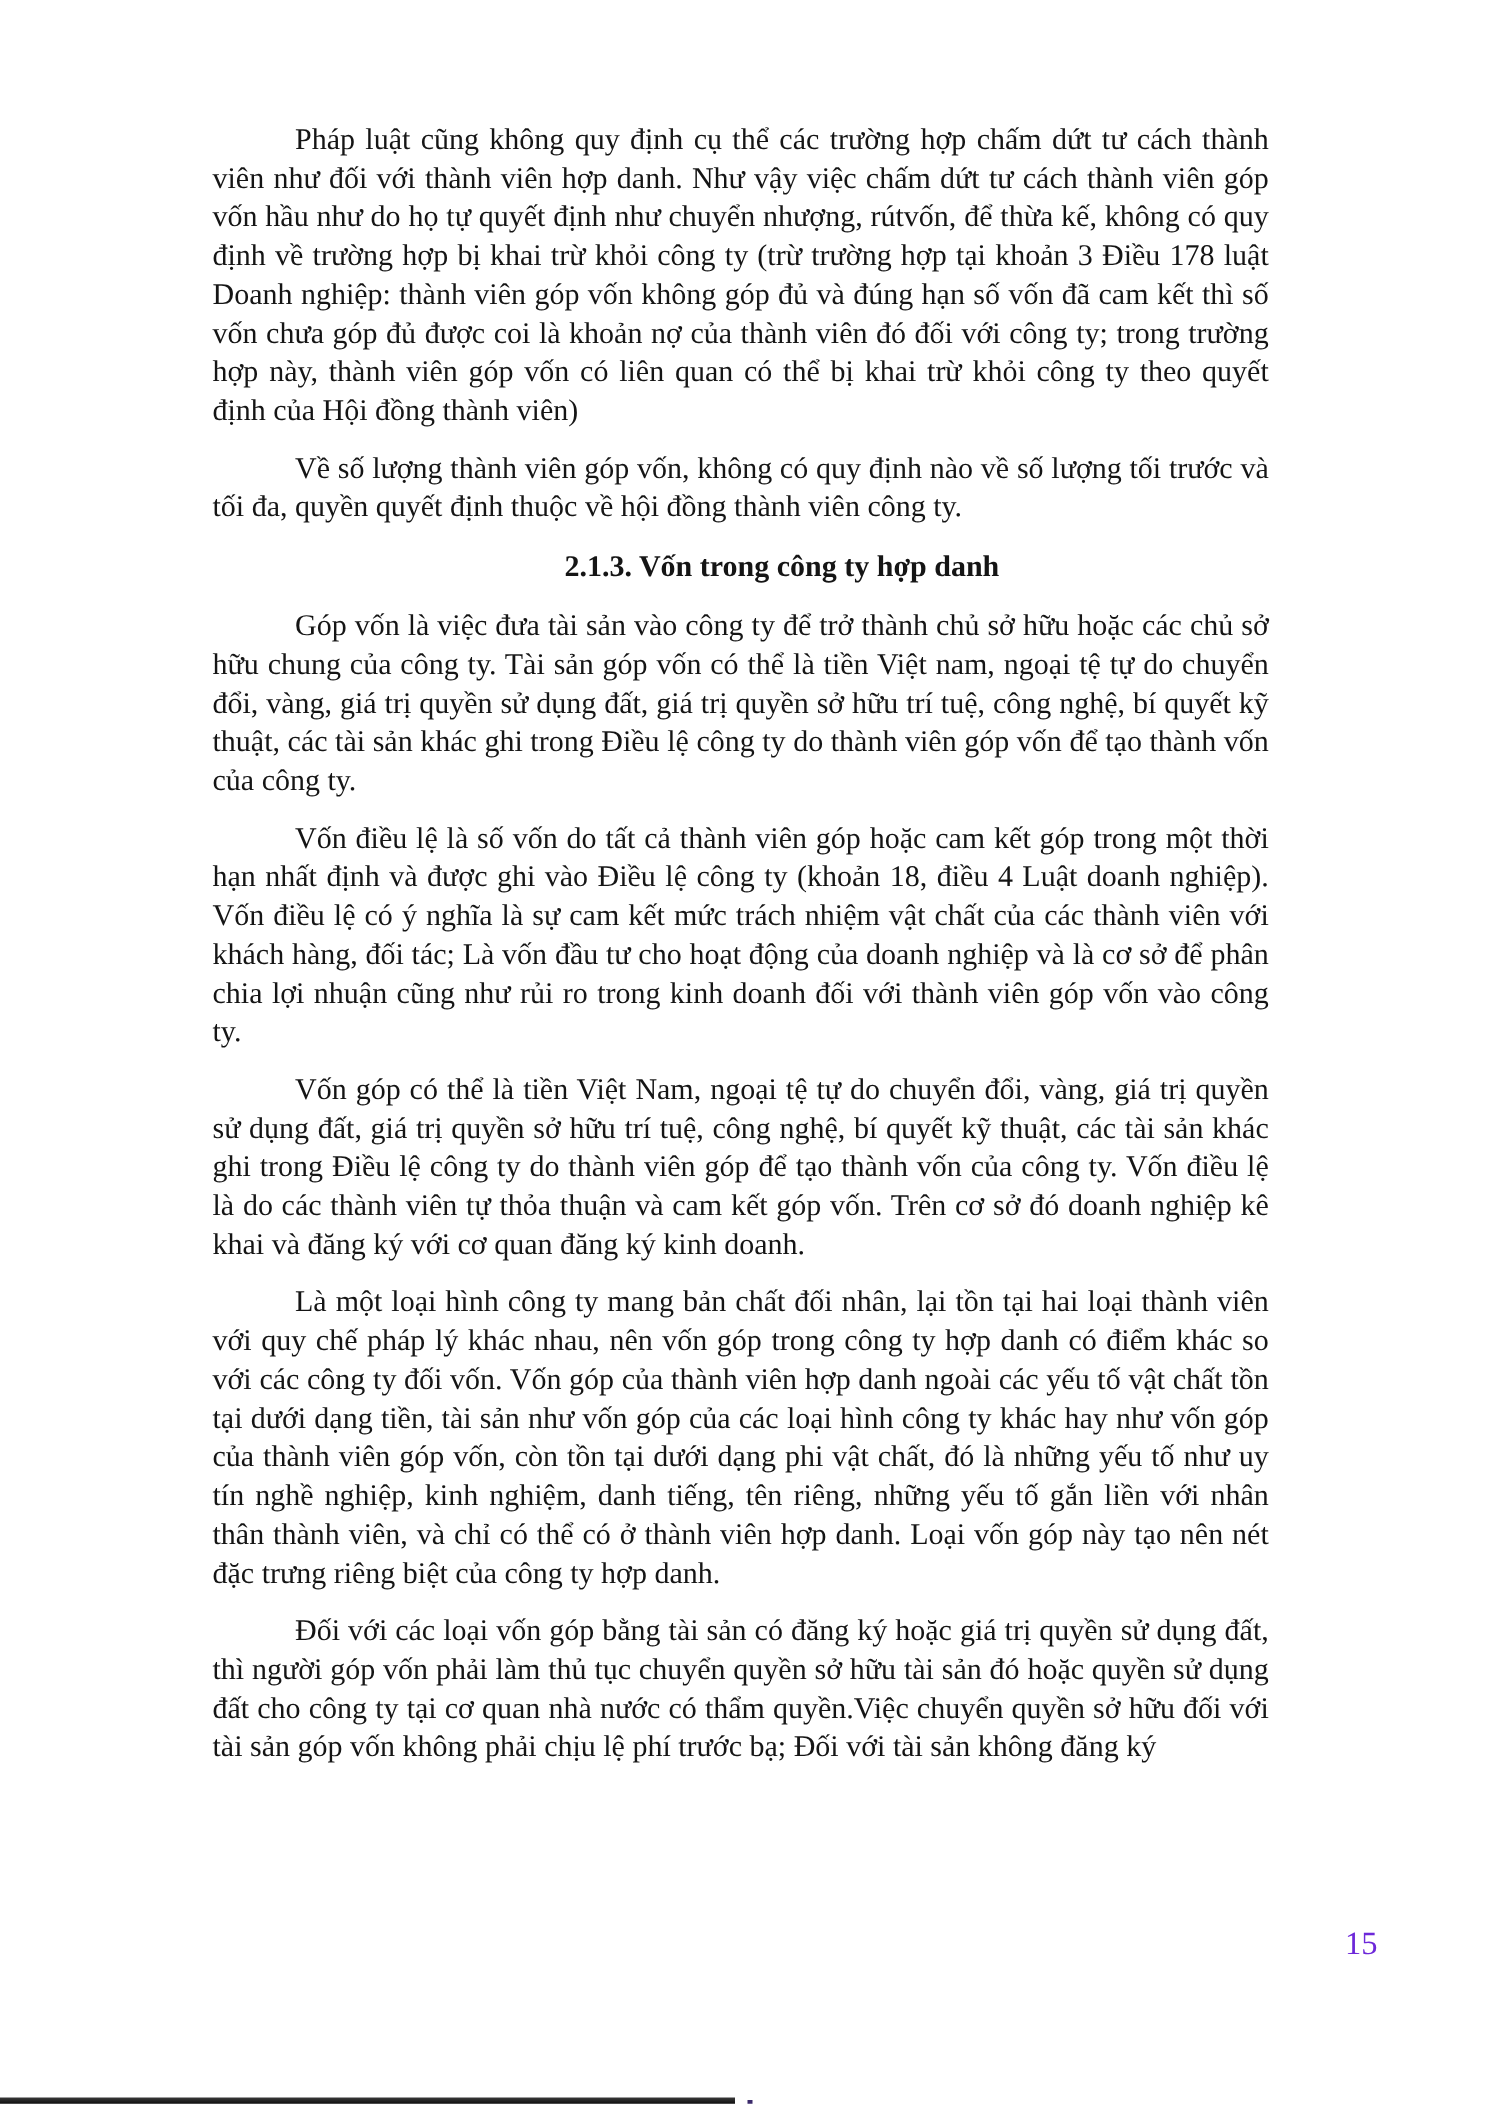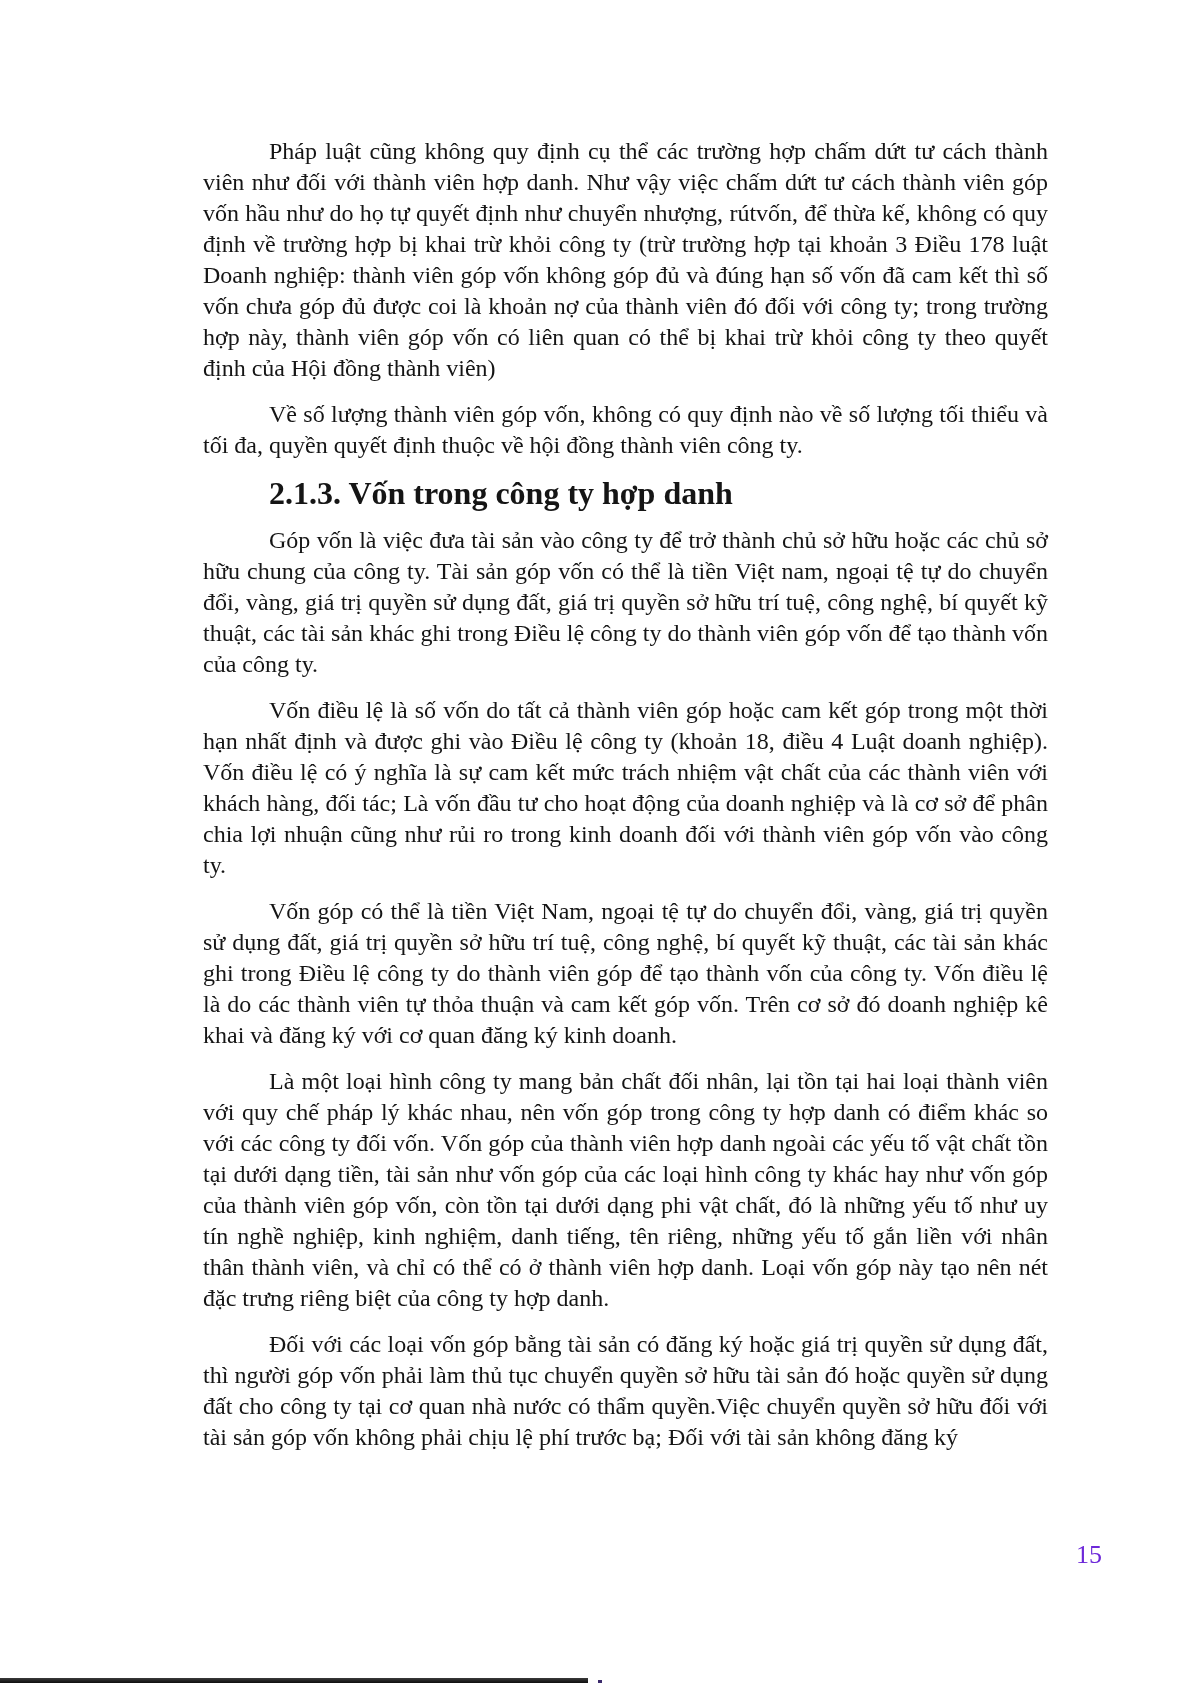--- a/index.html
+++ b/index.html
@@ -7,39 +7,38 @@
     position: relative;
     width: 1191px;
     height: 1685px;
     background: #ffffff;
     overflow: hidden;
     font-family: "Liberation Serif", "DejaVu Serif", serif;
     color: #151515;
   }
   .textblock {
     position: absolute;
-    left: 203px;
+    left: 170px;
     top: 97px;
     width: 845px;
     font-size: 24px;
     line-height: 31px;
     text-align: justify;
-    margin-top: 39px;
   }
   .para {
     margin: 0 0 15px 0;
     text-indent: 66px;
   }
   .heading {
     margin: 17px 0 16px 0;
     text-indent: 66px;
     font-weight: bold;
-    font-size: 32px;
+    font-size: 24px;
     line-height: 31px;
-    text-align: left;
+    text-align: center;
   }
   .page-number {
     position: absolute;
     left: 1076px;
     top: 1540px;
     font-size: 26px;
     line-height: 30px;
     color: #6d28d9;
   }
   .bottom-rule {
@@ -58,21 +57,21 @@
     height: 3px;
     background: #3b2a6b;
   }
 </style>
 </head>
 <body>
 
 <div class="page">
   <div class="textblock">
     <p class="para">Pháp luật cũng không quy định cụ thể các trường hợp chấm dứt tư cách thành viên như đối với thành viên hợp danh. Như vậy việc chấm dứt tư cách thành viên góp vốn hầu như do họ tự quyết định như chuyển nhượng, rútvốn, để thừa kế, không có quy định về trường hợp bị khai trừ khỏi công ty (trừ trường hợp tại khoản 3 Điều 178 luật Doanh nghiệp: thành viên góp vốn không góp đủ và đúng hạn số vốn đã cam kết thì số vốn chưa góp đủ được coi là khoản nợ của thành viên đó đối với công ty; trong trường hợp này, thành viên góp vốn có liên quan có thể bị khai trừ khỏi công ty theo quyết định của Hội đồng thành viên)</p>
-    <p class="para">Về số lượng thành viên góp vốn, không có quy định nào về số lượng tối thiểu và tối đa, quyền quyết định thuộc về hội đồng thành viên công ty.</p>
+    <p class="para">Về số lượng thành viên góp vốn, không có quy định nào về số lượng tối trước và tối đa, quyền quyết định thuộc về hội đồng thành viên công ty.</p>
     <h3 class="heading">2.1.3. Vốn trong công ty hợp danh</h3>
     <p class="para">Góp vốn là việc đưa tài sản vào công ty để trở thành chủ sở hữu hoặc các chủ sở hữu chung của công ty. Tài sản góp vốn có thể là tiền Việt nam, ngoại tệ tự do chuyển đổi, vàng, giá trị quyền sử dụng đất, giá trị quyền sở hữu trí tuệ, công nghệ, bí quyết kỹ thuật, các tài sản khác ghi trong Điều lệ công ty do thành viên góp vốn để tạo thành vốn của công ty.</p>
     <p class="para">Vốn điều lệ là số vốn do tất cả thành viên góp hoặc cam kết góp trong một thời hạn nhất định và được ghi vào Điều lệ công ty (khoản 18, điều 4 Luật doanh nghiệp). Vốn điều lệ có ý nghĩa là sự cam kết mức trách nhiệm vật chất của các thành viên với khách hàng, đối tác; Là vốn đầu tư cho hoạt động của doanh nghiệp và là cơ sở để phân chia lợi nhuận cũng như rủi ro trong kinh doanh đối với thành viên góp vốn vào công ty.</p>
     <p class="para">Vốn góp có thể là tiền Việt Nam, ngoại tệ tự do chuyển đổi, vàng, giá trị quyền sử dụng đất, giá trị quyền sở hữu trí tuệ, công nghệ, bí quyết kỹ thuật, các tài sản khác ghi trong Điều lệ công ty do thành viên góp để tạo thành vốn của công ty. Vốn điều lệ là do các thành viên tự thỏa thuận và cam kết góp vốn. Trên cơ sở đó doanh nghiệp kê khai và đăng ký với cơ quan đăng ký kinh doanh.</p>
     <p class="para">Là một loại hình công ty mang bản chất đối nhân, lại tồn tại hai loại thành viên với quy chế pháp lý khác nhau, nên vốn góp trong công ty hợp danh có điểm khác so với các công ty đối vốn. Vốn góp của thành viên hợp danh ngoài các yếu tố vật chất tồn tại dưới dạng tiền, tài sản như vốn góp của các loại hình công ty khác hay như vốn góp của thành viên góp vốn, còn tồn tại dưới dạng phi vật chất, đó là những yếu tố như uy tín nghề nghiệp, kinh nghiệm, danh tiếng, tên riêng, những yếu tố gắn liền với nhân thân thành viên, và chỉ có thể có ở thành viên hợp danh. Loại vốn góp này tạo nên nét đặc trưng riêng biệt của công ty hợp danh.</p>
     <p class="para">Đối với các loại vốn góp bằng tài sản có đăng ký hoặc giá trị quyền sử dụng đất, thì người góp vốn phải làm thủ tục chuyển quyền sở hữu tài sản đó hoặc quyền sử dụng đất cho công ty tại cơ quan nhà nước có thẩm quyền.Việc chuyển quyền sở hữu đối với tài sản góp vốn không phải chịu lệ phí trước bạ; Đối với tài sản không đăng ký</p>
   </div>
 
   <div class="page-number">15</div>
 

